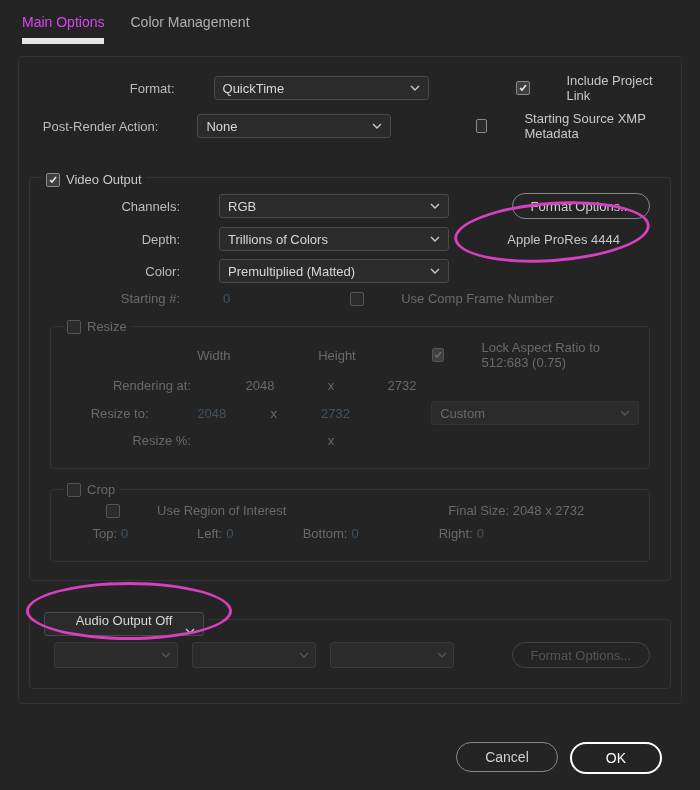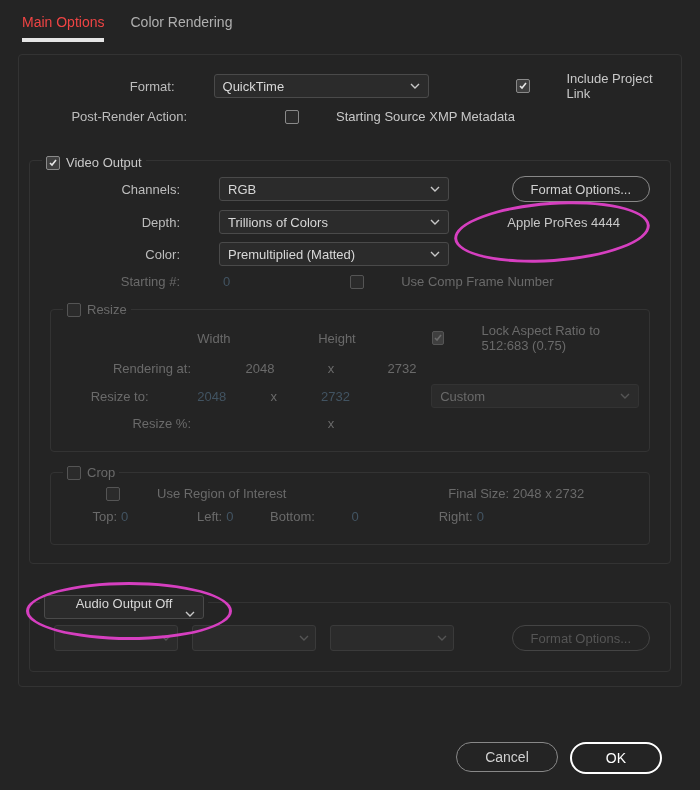--- a/index.html
+++ b/index.html
@@ -22,22 +22,22 @@
     gap: 26px;
     padding: 14px 22px 0 22px;
   }
   .tab {
     padding-bottom: 8px;
     cursor: pointer;
     font-size: 14px;
     color: #b0b0b0;
   }
   .tab.active {
-    color: #ef4444;
-    border-bottom: 4px solid #e5e5e5;
+    color: #d946ef;
+    border-bottom: 6px solid #e5e5e5;
   }
 
   .inner {
     margin: 12px 18px 0 18px;
     border: 1px solid #333;
     border-radius: 4px;
     padding: 16px 10px 2px 10px;
   }
 
   .row {
@@ -164,21 +164,21 @@
   }
   .small-sel .chev { margin-left:auto; }
 </style>
 </head>
 <body>
 
 <div class="panel">
 
   <div class="tabs">
     <div class="tab active">Main Options</div>
-    <div class="tab">Color Rendering</div>
+    <div class="tab">Color Management</div>
   </div>
 
   <div class="inner">
 
     <div class="row">
       <div class="lbl">Format:</div>
       <div class="sel" style="width:232px">
         <span>QuickTime</span>
         <span class="chev">
             <svg width="10" height="6">
@@ -190,20 +190,28 @@
       <div class="chk on">
         <svg width="10" height="10">
             <path d="M2 5 L4 7 L8 2" stroke="#e8e8e8" fill="none" stroke-width="1.6"></path>
           </svg>
       </div>
       <span class="chklabel">Include Project Link</span>
     </div>
 
     <div class="row">
       <div class="lbl">Post-Render Action:</div>
+      <div class="sel" style="width:232px">
+        <span>None</span>
+        <span class="chev">
+            <svg width="10" height="6">
+              <path d="M1 1 L5 5 L9 1" stroke="#c8c8c8" fill="none" stroke-width="1.4"></path>
+            </svg>
+          </span>
+      </div>
       <div style="width:28px"></div>
       <div class="chk">
         
       </div>
       <span class="chklabel">Starting Source XMP Metadata</span>
     </div>
 
     <div style="height:22px"></div>
 
     <div class="section" style="position:relative; padding-top:18px;">
@@ -327,21 +335,21 @@
           <span class="dimtxt">Use Region of Interest</span>
           <div style="width:100px"></div>
           <span class="dimtxt">Final Size: 2048 x 2732</span>
         </div>
 
         <div class="row dimtxt" style="gap:0;">
           <div style="width:56px; text-align:right;">Top:</div>
           <span class="input-ghost dim">0</span>
           <div style="width:90px; text-align:right;">Left:</div>
           <span class="input-ghost dim">0</span>
-          <div style="width:110px; text-align:center;">Bottom:</div>
+          <div style="width:110px; text-align:right;">Bottom:</div>
           <span class="input-ghost dim">0</span>
           <div style="width:110px; text-align:right;">Right:</div>
           <span class="input-ghost dim">0</span>
         </div>
       </div>
     </div>
 
     <div style="height:20px"></div>
 
     <div class="section" style="padding-top:16px;">

